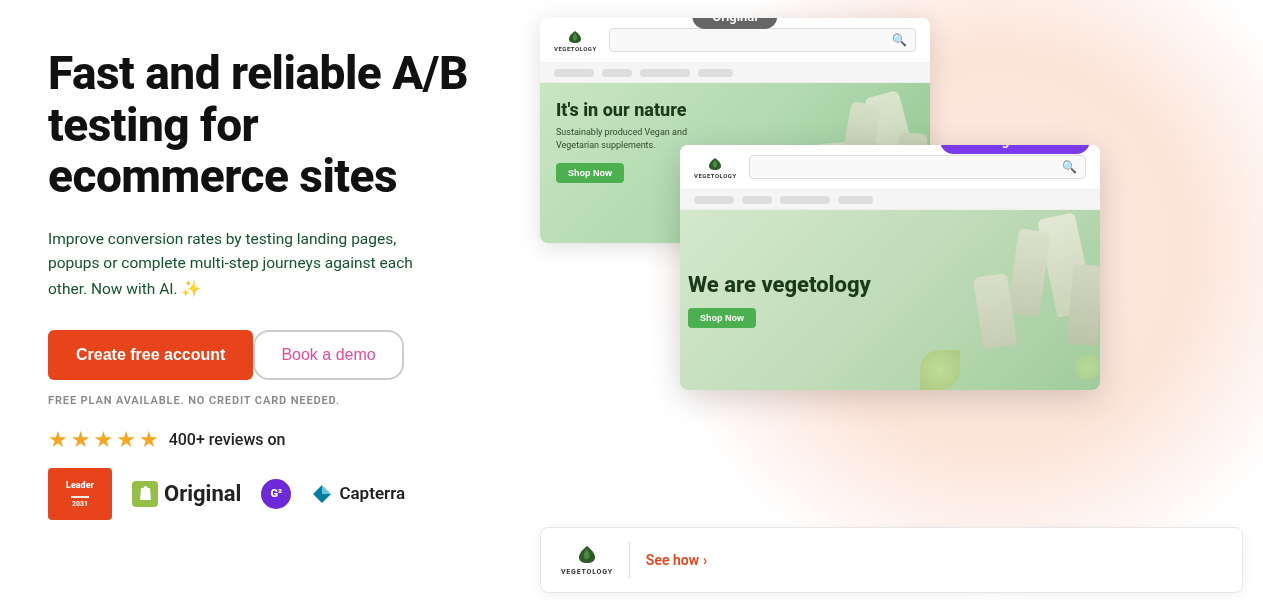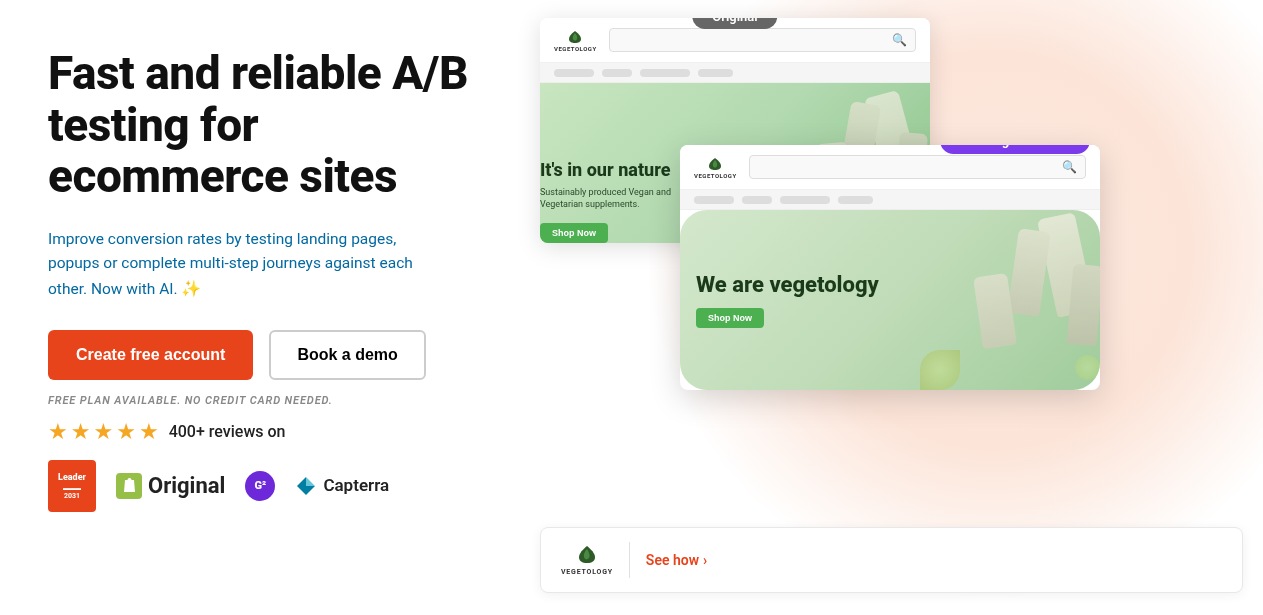--- a/index.html
+++ b/index.html
@@ -46,69 +46,68 @@
       font-size: 46px;
       font-weight: 800;
       line-height: 1.12;
       color: #111;
       margin-bottom: 24px;
       letter-spacing: -0.5px;
     }
 
     .hero-subtitle {
       font-size: 15.5px;
-      color: #0369a1;
+      color: #14532d;
       line-height: 1.6;
       margin-bottom: 28px;
       max-width: 390px;
     }
 
     .sparkle {
       font-size: 16px;
     }
 
     .cta-buttons {
       display: flex;
       align-items: center;
-      gap: 16px;
+      gap: 0;
       margin-bottom: 14px;
     }
 
     .btn-primary {
       background: #e8441c;
       color: #fff;
       border: none;
       padding: 16px 28px;
       border-radius: 6px;
       font-size: 16px;
       font-weight: 600;
       cursor: pointer;
       white-space: nowrap;
     }
 
     .btn-secondary {
       background: #fff;
-      color: #000000;
+      color: #ec4899;
       border: 2px solid #ccc;
       padding: 14px 26px;
-      border-radius: 6px;
+      border-radius: 16px;
       font-size: 16px;
-      font-weight: 700;
+      font-weight: 400;
       cursor: pointer;
       white-space: nowrap;
     }
 
     .free-plan-note {
       font-size: 11px;
       color: #888;
       letter-spacing: 0.08em;
       text-transform: uppercase;
       font-weight: 600;
-      margin-bottom: 12px;
-      font-style: italic;
+      margin-bottom: 20px;
     }
 
     .reviews-row {
       display: flex;
       align-items: center;
       gap: 10px;
       margin-bottom: 16px;
     }
 
     .stars {
@@ -127,21 +126,21 @@
       font-weight: 500;
     }
 
     .logos-row {
       display: flex;
       align-items: center;
       gap: 20px;
     }
 
     .g2-leader-badge {
-      width: 48px;
+      width: 64px;
       height: 52px;
       background: #e8441c;
       border-radius: 4px;
       display: flex;
       flex-direction: column;
       align-items: center;
       justify-content: center;
       color: #fff;
       font-size: 7px;
       font-weight: 700;
@@ -281,21 +280,22 @@
       border-radius: 4px;
       background: #ddd;
     }
 
     .card-hero-image {
       height: 160px;
       background: linear-gradient(135deg, #c8e6c0 0%, #b2d9b0 50%, #8cc48a 100%);
       position: relative;
       overflow: hidden;
       display: flex;
-      align-items: flex-end;
+      align-items: flex-start;
+      padding: 16px;
     }
 
     .card-hero-content {
       z-index: 2;
     }
 
     .card-hero-title {
       font-size: 18px;
       font-weight: 800;
       color: #1a3a1a;
@@ -348,22 +348,21 @@
       z-index: 10;
     }
 
     .card-hero-image-2 {
       height: 180px;
       background: linear-gradient(135deg, #d4e8cc 0%, #c0dcb8 50%, #a0cc9c 100%);
       position: relative;
       overflow: hidden;
       display: flex;
       align-items: center;
-      padding: 16px;
-      border-radius: 27px;
+      padding: 8px;
     }
 
     .card-hero-title-2 {
       font-size: 22px;
       font-weight: 800;
       color: #1a3a1a;
       margin-bottom: 8px;
       line-height: 1.2;
     }
 

